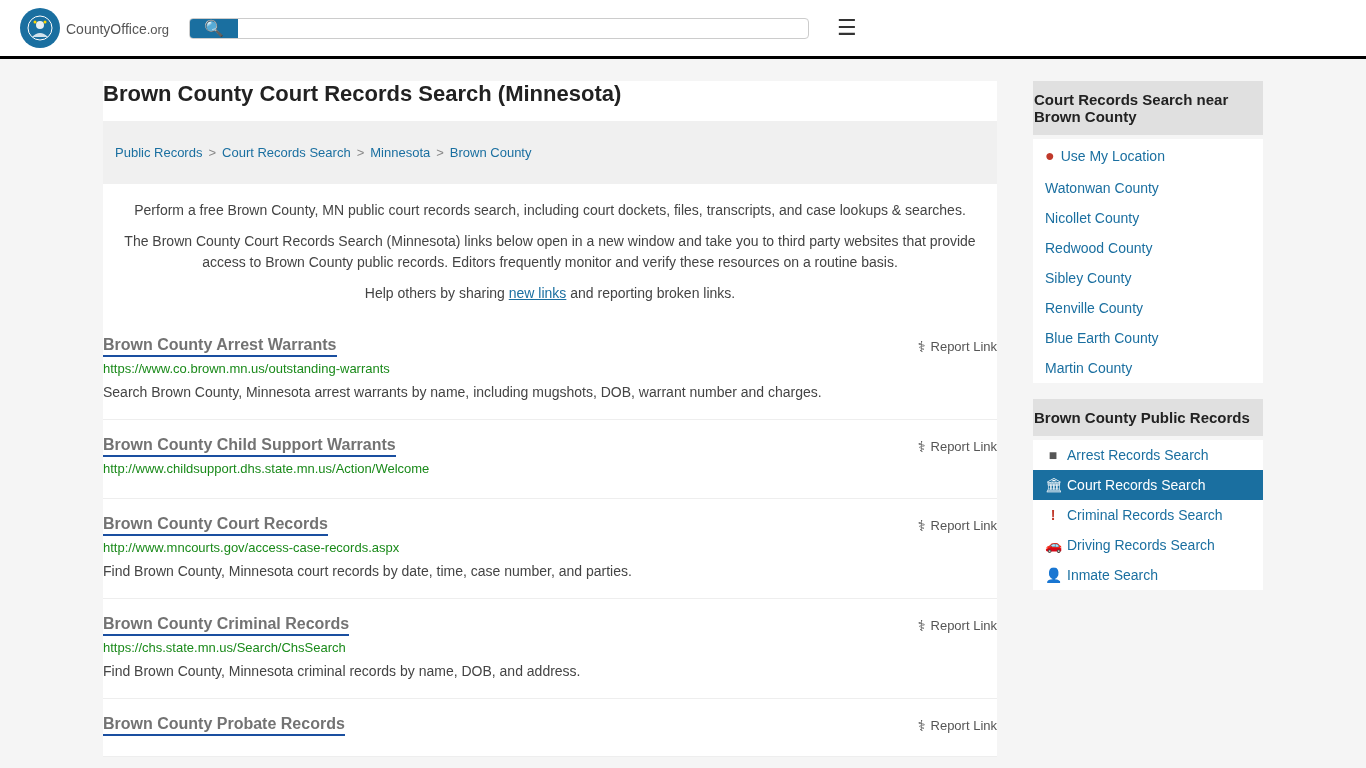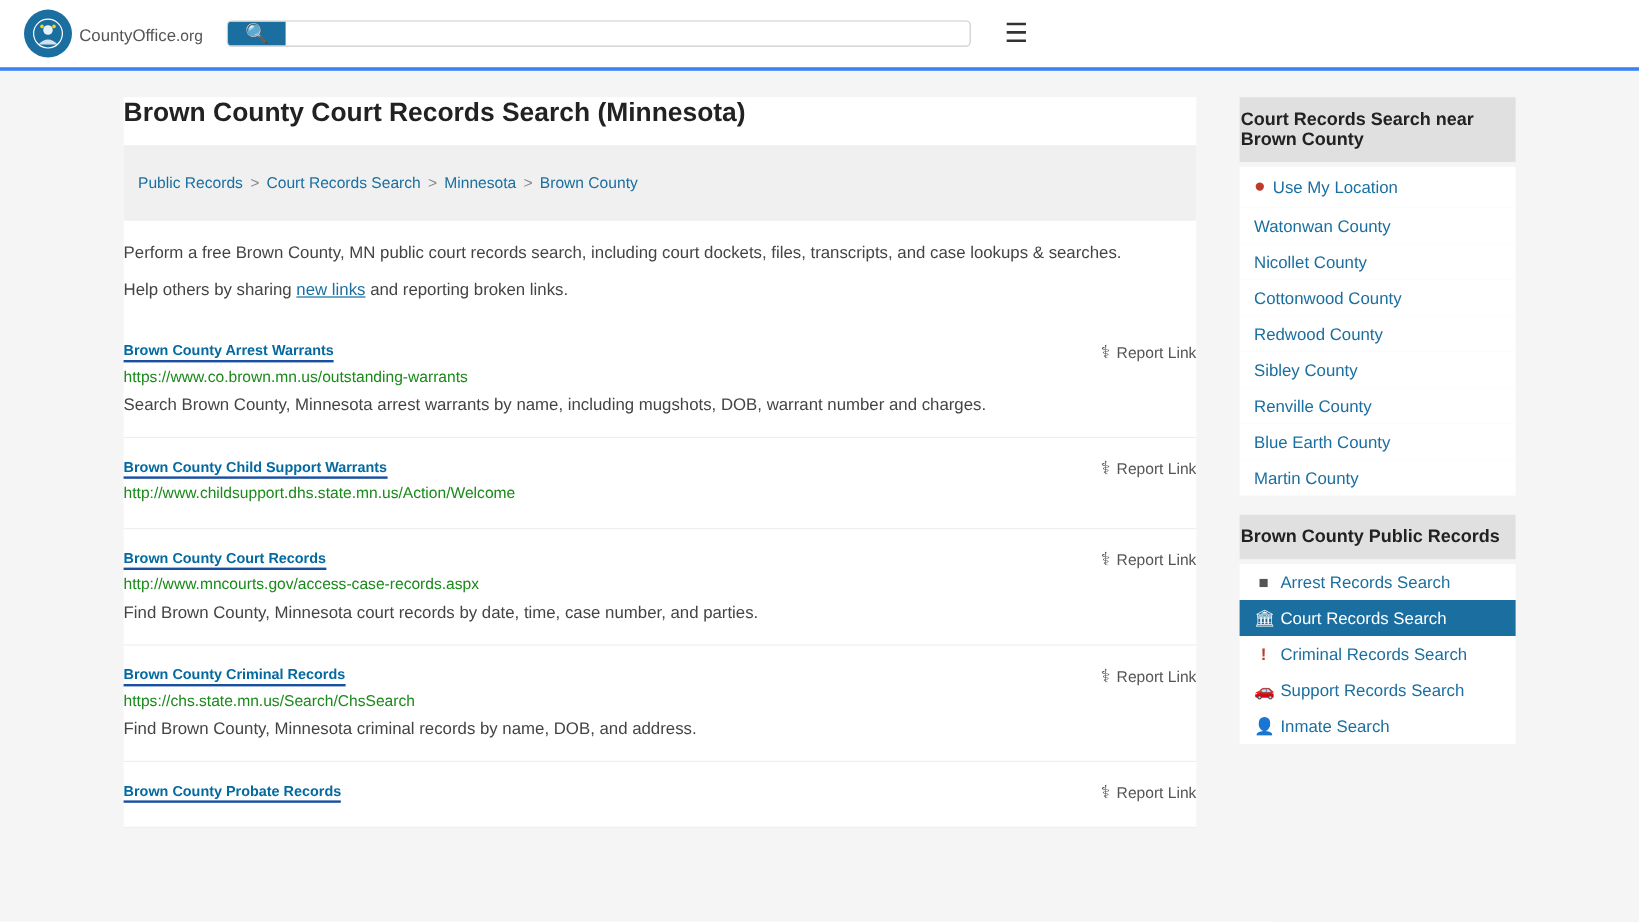--- a/index.html
+++ b/index.html
@@ -1,21 +1,21 @@
 <!DOCTYPE html>
 <html><head>
   <meta charset="utf-8">
   <style>
     * { box-sizing: border-box; margin: 0; padding: 0; }
     body { font-family: Arial, sans-serif; font-size: 14px; color: #333; background: #f5f5f5; }
 
     
     #header {
       background: #fff;
-      border-bottom: 3px solid #3b82f6;
+      border-bottom: 3px solid #000000;
       padding: 8px 20px;
       display: flex;
       align-items: center;
       gap: 20px;
     }
     #logo-area {
       display: flex;
       align-items: center;
       gap: 6px;
       text-decoration: none;
@@ -102,38 +102,38 @@
       display: flex;
       align-items: center;
       flex-wrap: wrap;
       gap: 4px;
     }
     #breadcrumb a { color: #1a6fa0; text-decoration: none; }
     .bc-sep { color: #888; margin: 0 2px; }
 
     
     #description-area { margin-bottom: 16px; }
-    #description-area p { font-size: 14px; line-height: 1.5; color: #444; margin-bottom: 10px; }
+    #description-area p { font-size: 14px; line-height: 1.5; color: #444; margin-bottom: 10px; text-align: center; }
     #description-area a { color: #1a6fa0; }
 
     
     .result-item {
       border-bottom: 1px solid #eee;
       padding: 16px 0;
     }
     .result-header {
       display: flex;
       align-items: center;
       justify-content: space-between;
       margin-bottom: 4px;
     }
     .result-title {
-      font-size: 12px;
-      font-weight: bold;
-      color: #0369a1;
+      font-size: 16px;
+      font-weight: bold;
+      color: #737373;
       text-decoration: none;
       border-bottom: 2px solid #1a4fa0;
       padding-bottom: 1px;
     }
     .report-link {
       display: flex;
       align-items: center;
       gap: 5px;
       font-size: 13px;
       color: #555;
@@ -239,20 +239,21 @@
       <span class="bc-sep">&gt;</span>
       <a href="#">Court Records Search</a>
       <span class="bc-sep">&gt;</span>
       <a href="#">Minnesota</a>
       <span class="bc-sep">&gt;</span>
       <a href="#">Brown County</a>
     </nav>
 
     <div id="description-area">
       <p>Perform a free Brown County, MN public court records search, including court dockets, files, transcripts, and case lookups &amp; searches.</p>
+      <p>The Brown County Court Records Search (Minnesota) links below open in a new window and take you to third party websites that provide access to Brown County public records. Editors frequently monitor and verify these resources on a routine basis.</p>
       <p>
         <span>Help others by sharing </span><a href="#">new links</a><span> and reporting broken links.</span>
       </p>
     </div>
 
     <div id="results-list">
 
       <div class="result-item">
         <div class="result-header">
           <a class="result-title" href="#">Brown County Arrest Warrants</a>
@@ -323,23 +324,20 @@
         <span>Use My Location</span>
       </div>
 
       <div class="sidebar-item">
         <a href="#">Watonwan County</a>
       </div>
       <div class="sidebar-item">
         <a href="#">Nicollet County</a>
       </div>
       <div class="sidebar-item">
-        <a href="#">Cottonwood County</a>
-      </div>
-      <div class="sidebar-item">
         <a href="#">Redwood County</a>
       </div>
       <div class="sidebar-item">
         <a href="#">Sibley County</a>
       </div>
       <div class="sidebar-item">
         <a href="#">Renville County</a>
       </div>
       <div class="sidebar-item">
         <a href="#">Blue Earth County</a>
@@ -359,21 +357,21 @@
       <div class="sidebar-item active">
         <span class="pr-icon">🏛</span>
         <span>Court Records Search</span>
       </div>
       <div class="sidebar-item">
         <span class="pr-icon" style="color:#c0392b; font-weight:bold;">!</span>
         <a href="#">Criminal Records Search</a>
       </div>
       <div class="sidebar-item">
         <span class="pr-icon">🚗</span>
-        <a href="#">Support Records Search</a>
+        <a href="#">Driving Records Search</a>
       </div>
       <div class="sidebar-item">
         <span class="pr-icon" style="color:#555;">👤</span>
         <a href="#">Inmate Search</a>
       </div>
     </div>
 
   </aside>
 </div>
 

